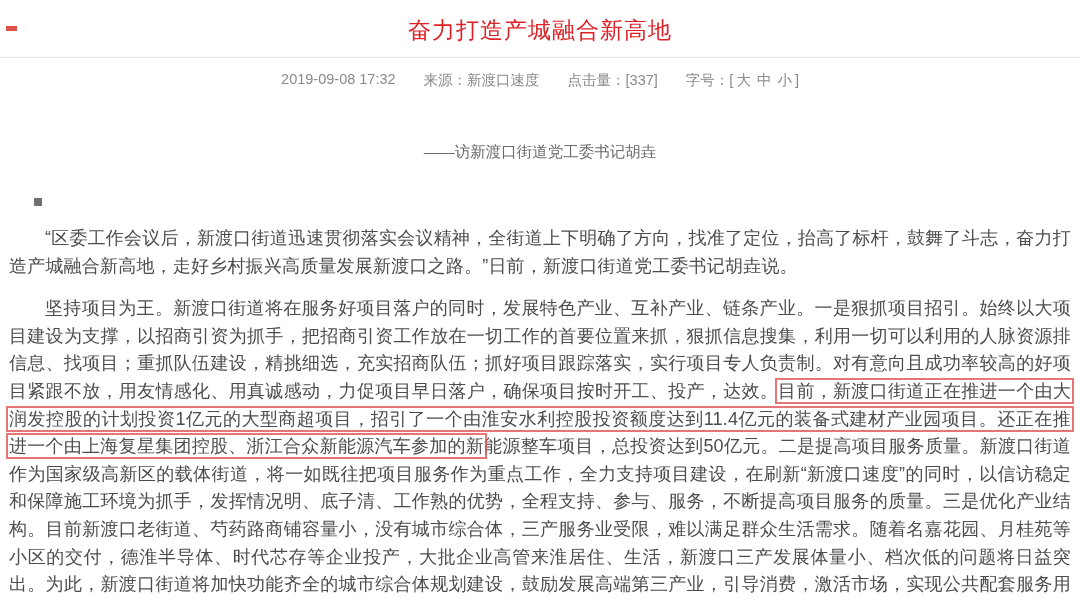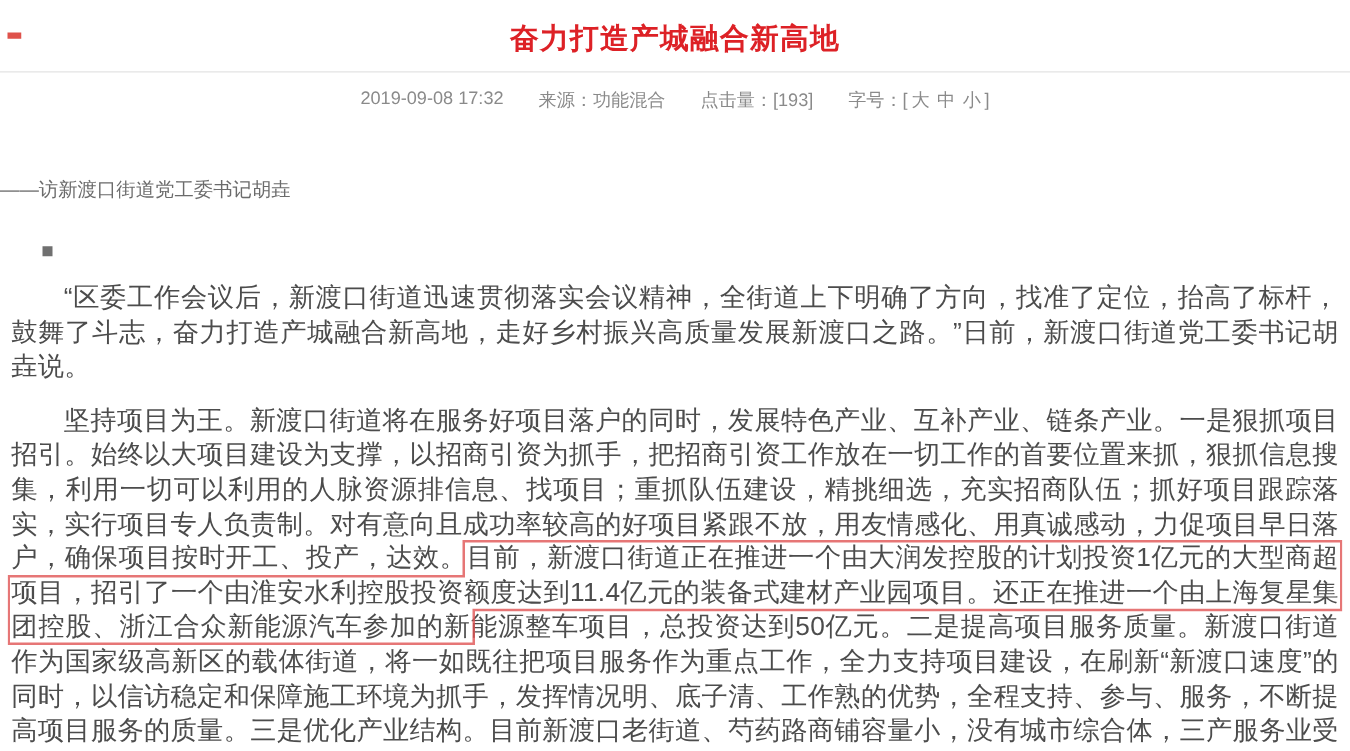--- a/index.html
+++ b/index.html
@@ -16,47 +16,47 @@
     overflow:hidden;
   }
   .corner-mark{
     position:absolute;left:6px;top:26px;
     width:11px;height:5px;background:#d9342b;opacity:.85;
   }
   .article-title{
     margin:0;padding:15px 20px 11px;
     text-align:center;
     color:#dd2126;
-    font-size:23px;font-weight:bold;letter-spacing:1px;
+    font-size:23px;font-weight:normal;letter-spacing:1px;
   }
   .title-sep{
     border:none;border-top:1px solid #e4e4e4;margin:0;
   }
   .meta-row{
     display:flex;justify-content:center;
     gap:28px;
     padding:13px 0 8px;
     color:#8a8a8a;font-size:14.5px;white-space:nowrap;
   }
   .meta-row .fs-link{color:#8a8a8a;text-decoration:none;cursor:pointer;margin:0 3px;}
   .subtitle{
-    text-align:left;color:#6b6b6b;font-size:15.5px;
+    text-align:center;color:#6b6b6b;font-size:15.5px;
     margin-top:44px;
   }
   .byline{
     color:#5d5d5d;font-size:15px;
     margin:30px 0 0 34px;
   }
   .byline-square{
     display:inline-block;width:8px;height:8px;background:#707070;
     margin-right:9px;vertical-align:1px;
   }
   .article-body{padding:0 9px;}
   .article-body p{
-    font-size:21px;line-height:27.6px;
+    font-size:18px;line-height:27.6px;
     text-align:justify;text-indent:2em;
     color:#4c4c4c;
     margin:15px 0 12px;
     letter-spacing:.2px;
   }
   .highlighted{
     outline:2px solid rgba(224,84,84,.8);
     outline-offset:1px;
   }
 </style>
@@ -66,22 +66,22 @@
 <div class="page">
 
   <span class="corner-mark"></span>
 
   <h1 class="article-title">奋力打造产城融合新高地</h1>
 
   <hr class="title-sep">
 
   <div class="meta-row">
     <span>2019-09-08 17:32</span>
-    <span>来源：功能混合</span>
-    <span>点击量：[193]</span>
+    <span>来源：新渡口速度</span>
+    <span>点击量：[337]</span>
     <span>
       <span>字号：[</span><a class="fs-link">大</a><a class="fs-link">中</a><a class="fs-link">小</a><span>]</span>
     </span>
   </div>
 
   <div class="subtitle">——访新渡口街道党工委书记胡垚</div>
 
   <div class="byline">
     <span class="byline-square"></span>
   </div>

